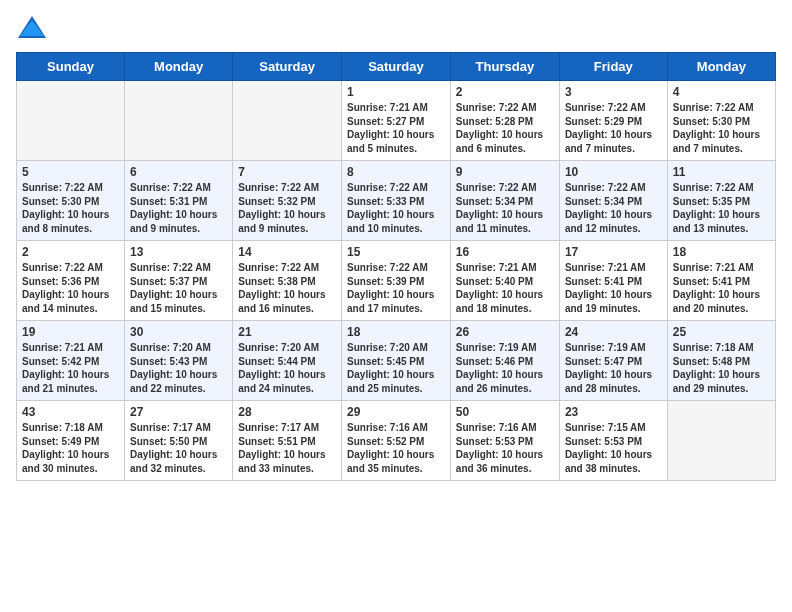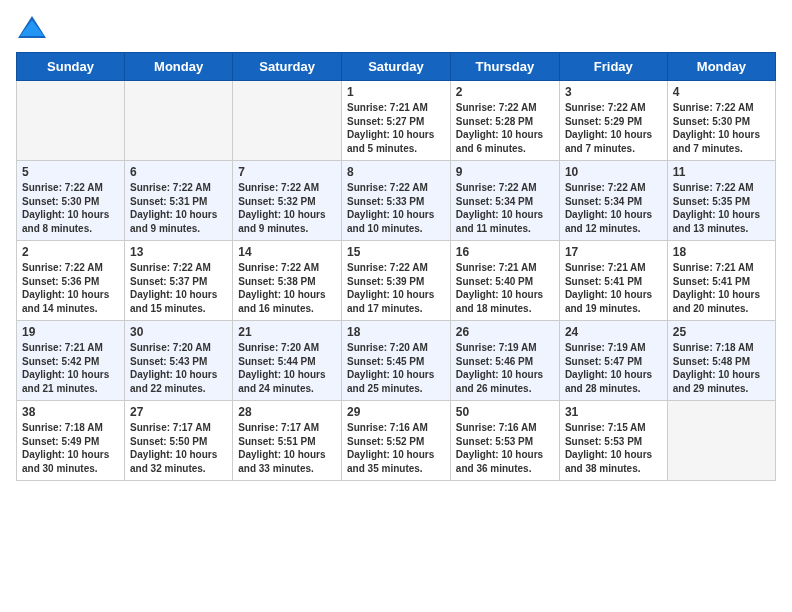--- a/index.html
+++ b/index.html
@@ -313,21 +313,21 @@
         <td>
           <span class="day-number">25</span>
           <div class="day-info" style="white-space: pre-line;">Sunrise: 7:18 AM
 Sunset: 5:48 PM
 Daylight: 10 hours
 and 29 minutes.</div>
         </td>
       </tr>
       <tr>
         <td>
-          <span class="day-number">38</span>
+          <span class="day-number">43</span>
           <div class="day-info" style="white-space: pre-line;">Sunrise: 7:18 AM
 Sunset: 5:49 PM
 Daylight: 10 hours
 and 30 minutes.</div>
         </td>
         <td>
           <span class="day-number">27</span>
           <div class="day-info" style="white-space: pre-line;">Sunrise: 7:17 AM
 Sunset: 5:50 PM
 Daylight: 10 hours
@@ -348,21 +348,21 @@
 and 35 minutes.</div>
         </td>
         <td>
           <span class="day-number">50</span>
           <div class="day-info" style="white-space: pre-line;">Sunrise: 7:16 AM
 Sunset: 5:53 PM
 Daylight: 10 hours
 and 36 minutes.</div>
         </td>
         <td>
-          <span class="day-number">31</span>
+          <span class="day-number">23</span>
           <div class="day-info" style="white-space: pre-line;">Sunrise: 7:15 AM
 Sunset: 5:53 PM
 Daylight: 10 hours
 and 38 minutes.</div>
         </td>
         <td class="empty"></td>
       </tr>
     </tbody>
 </table>
 

